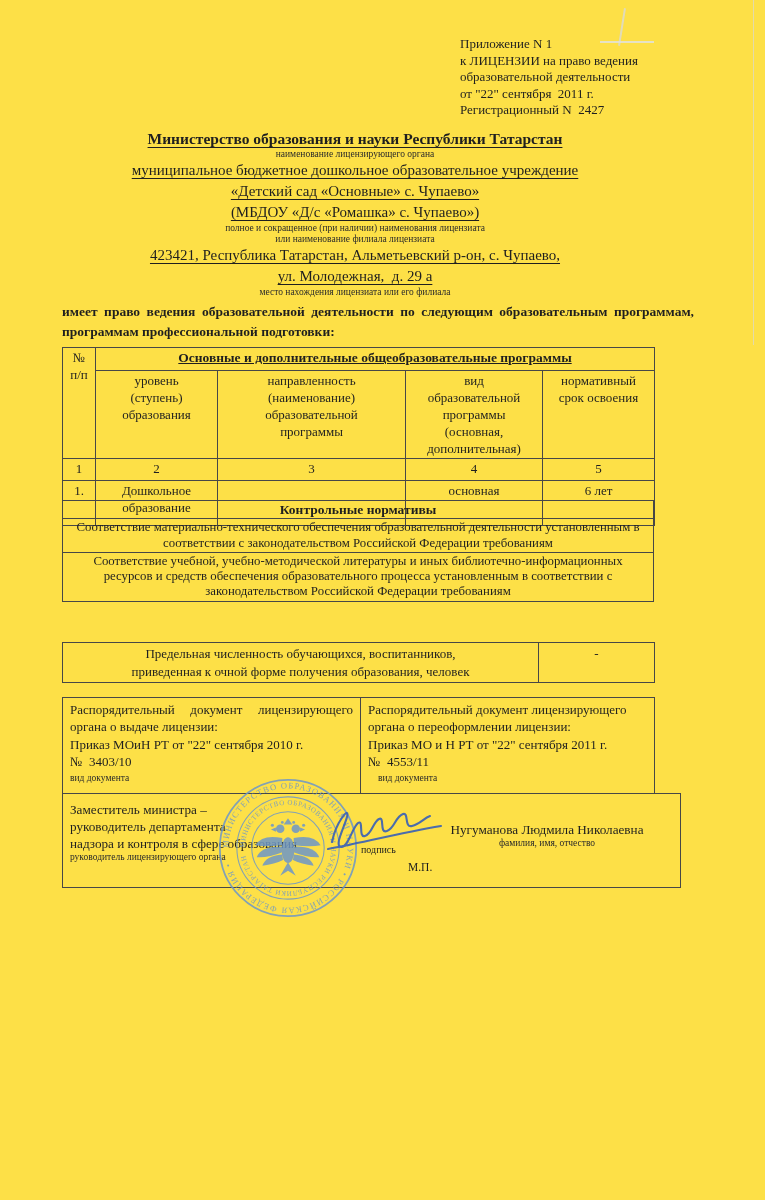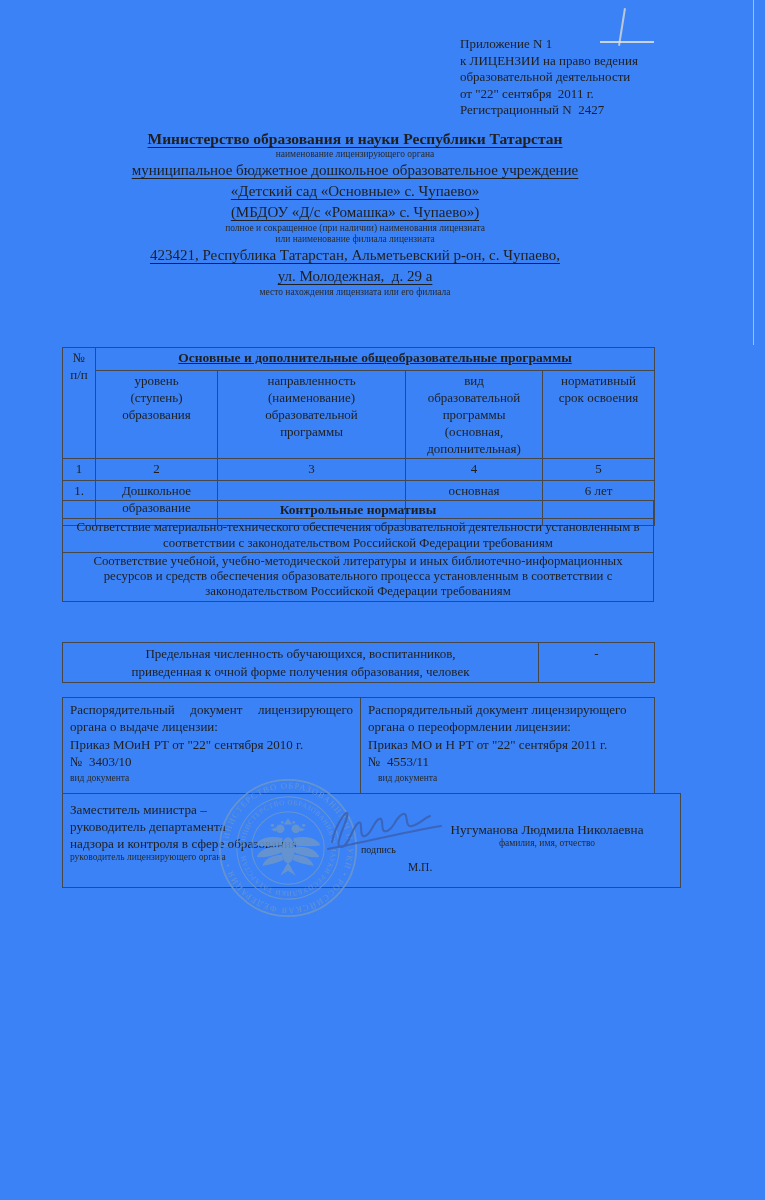--- a/index.html
+++ b/index.html
@@ -1,18 +1,18 @@
 <!DOCTYPE html>
 <html><head>
 <meta charset="utf-8">
 <style>
   html,body{margin:0;padding:0;background:#ffffff;}
   body{width:765px;height:1200px;overflow:hidden;position:relative;
        font-family:"Liberation Serif","DejaVu Serif",serif;color:#1f1f1f;}
-  .page{position:absolute;inset:0;background:#3b82f6;}
+  .page{position:absolute;inset:0;background:#fde047;}
 
   .pw{white-space:pre-wrap;}
   .pl{white-space:pre-line;}
 
   
   .artifact-v{position:absolute;left:621px;top:8px;width:2px;height:38px;
               background:#d9d9d4;transform:rotate(9deg);opacity:.8;}
   .artifact-h{position:absolute;left:600px;top:41px;width:54px;height:2px;
               background:#e2e2dc;opacity:.85;}
   .artifact-edge{position:absolute;left:753px;top:0;width:1px;height:345px;
@@ -97,20 +97,21 @@
     <div class="uline">муниципальное бюджетное дошкольное образовательное учреждение</div>
     <div class="uline">«Детский сад «Основные» с. Чупаево»</div>
     <div class="uline">(МБДОУ «Д/с «Ромашка» с. Чупаево»)</div>
     <div class="cap">полное и сокращенное (при наличии) наименования лицензиата</div>
     <div class="cap">или наименование филиала лицензиата</div>
     <div class="uline">423421, Республика Татарстан, Альметьевский р-он, с. Чупаево,</div>
     <div class="uline pw">ул. Молодежная,  д. 29 а</div>
     <div class="cap">место нахождения лицензиата или его филиала</div>
   </div>
 
+  <p class="intro">имеет право ведения образовательной деятельности по следующим образовательным программам, программам профессиональной подготовки:</p>
 
   <table class="t-programs">
     <colgroup>
         <col style="width:33px">
         <col style="width:122px">
         <col style="width:188px">
         <col style="width:137px">
         <col style="width:112px">
       </colgroup>
     <tbody>

